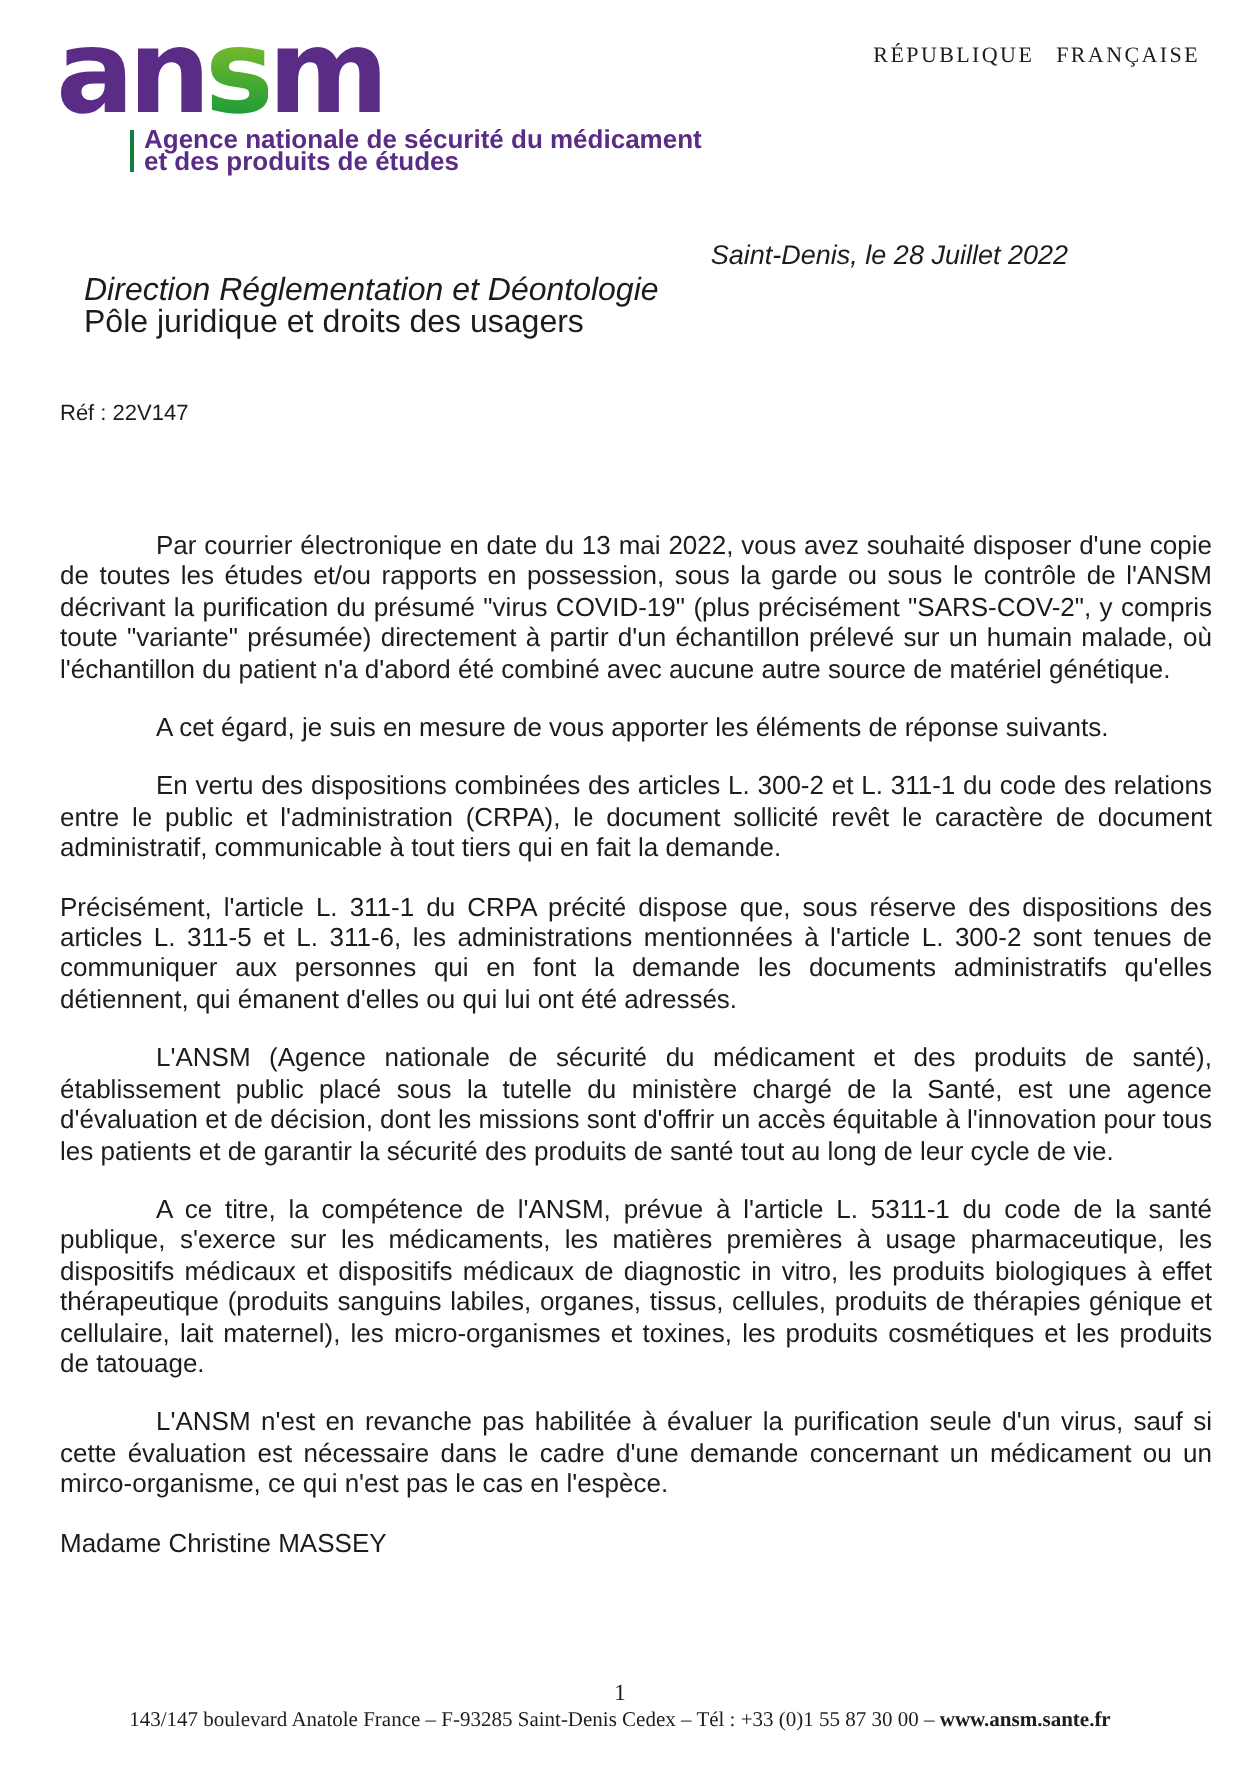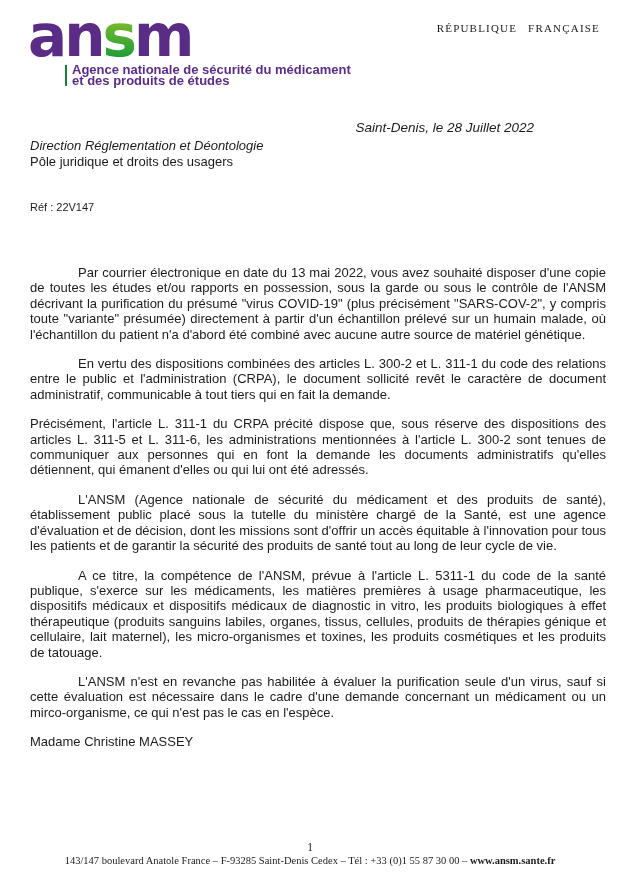--- a/index.html
+++ b/index.html
@@ -67,21 +67,21 @@
   }
 
   
   .dateline {
     text-align: right;
     padding-right: 72px;
     font-style: italic;
     font-size: 13.5px;
     margin-top: 18px;
   }
-  .sender { margin-top: 3px; font-size: 13px; line-height: 15.5px; }
+  .sender { margin-top: 3px; font-size: 16px; line-height: 15.5px; margin-left: 12px; }
   .sender .direction { font-style: italic; }
   .refline { margin-top: 32px; font-size: 11px; }
 
   
   .body-block { margin-top: 52px; font-size: 13px; line-height: 15.4px; }
   .salutation { padding-left: 48px; margin: 0 0 14px 0; }
   .para {
     margin: 14px 0;
     text-align: justify;
   }
@@ -122,20 +122,21 @@
   <div class="sender">
     <div class="direction">Direction Réglementation et Déontologie</div>
     <div class="pole">Pôle juridique et droits des usagers</div>
   </div>
 
   <div class="refline">Réf : 22V147</div>
 
   <div class="body-block">
     <div id="paragraphs">
         <p class="para indent">Par courrier électronique en date du 13 mai 2022, vous avez souhaité disposer d'une copie de toutes les études et/ou rapports en possession, sous la garde ou sous le contrôle de l'ANSM décrivant la purification du présumé "virus COVID-19" (plus précisément "SARS-COV-2", y compris toute "variante" présumée) directement à partir d'un échantillon prélevé sur un humain malade, où l'échantillon du patient n'a d'abord été combiné avec aucune autre source de matériel génétique.</p>
+        <p class="para indent">A cet égard, je suis en mesure de vous apporter les éléments de réponse suivants.</p>
         <p class="para indent">En vertu des dispositions combinées des articles L. 300-2 et L. 311-1 du code des relations entre le public et l'administration (CRPA), le document sollicité revêt le caractère de document administratif, communicable à tout tiers qui en fait la demande.</p>
         <p class="para">Précisément, l'article L. 311-1 du CRPA précité dispose que, sous réserve des dispositions des articles L. 311-5 et L. 311-6, les administrations mentionnées à l'article L. 300-2 sont tenues de communiquer aux personnes qui en font la demande les documents administratifs qu'elles détiennent, qui émanent d'elles ou qui lui ont été adressés.</p>
         <p class="para indent">L'ANSM (Agence nationale de sécurité du médicament et des produits de santé), établissement public placé sous la tutelle du ministère chargé de la Santé, est une agence d'évaluation et de décision, dont les missions sont d'offrir un accès équitable à l'innovation pour tous les patients et de garantir la sécurité des produits de santé tout au long de leur cycle de vie.</p>
         <p class="para indent">A ce titre, la compétence de l'ANSM, prévue à l'article L. 5311-1 du code de la santé publique, s'exerce sur les médicaments, les matières premières à usage pharmaceutique, les dispositifs médicaux et dispositifs médicaux de diagnostic in vitro, les produits biologiques à effet thérapeutique (produits sanguins labiles, organes, tissus, cellules, produits de thérapies génique et cellulaire, lait maternel), les micro-organismes et toxines, les produits cosmétiques et les produits de tatouage.</p>
         <p class="para indent">L'ANSM n'est en revanche pas habilitée à évaluer la purification seule d'un virus, sauf si cette évaluation est nécessaire dans le cadre d'une demande concernant un médicament ou un mirco-organisme, ce qui n'est pas le cas en l'espèce.</p>
       </div>
     <div class="signature">Madame Christine MASSEY</div>
   </div>
 
   <div class="footer">

